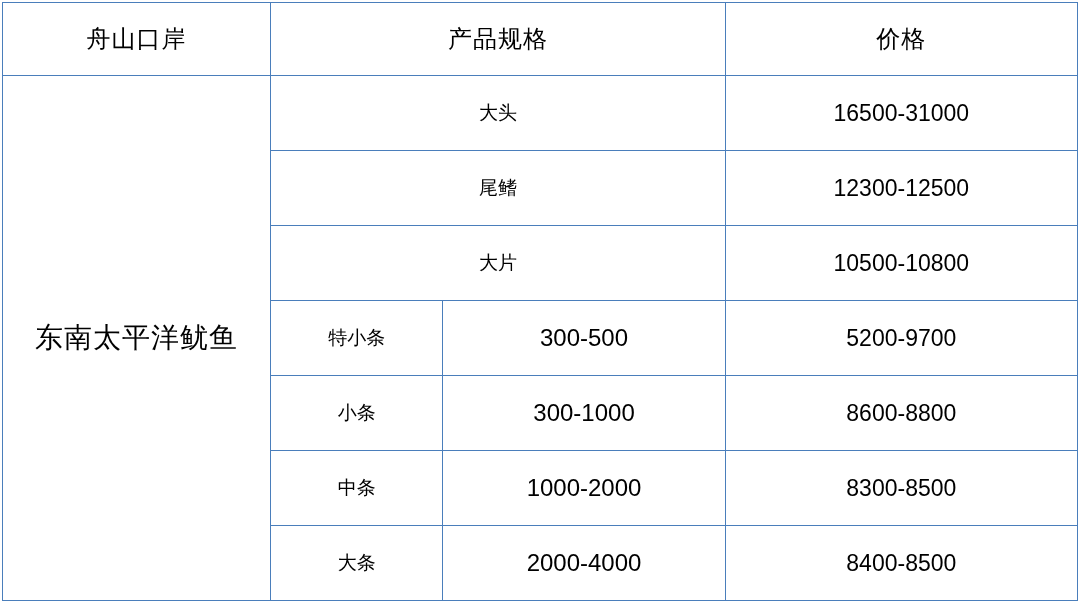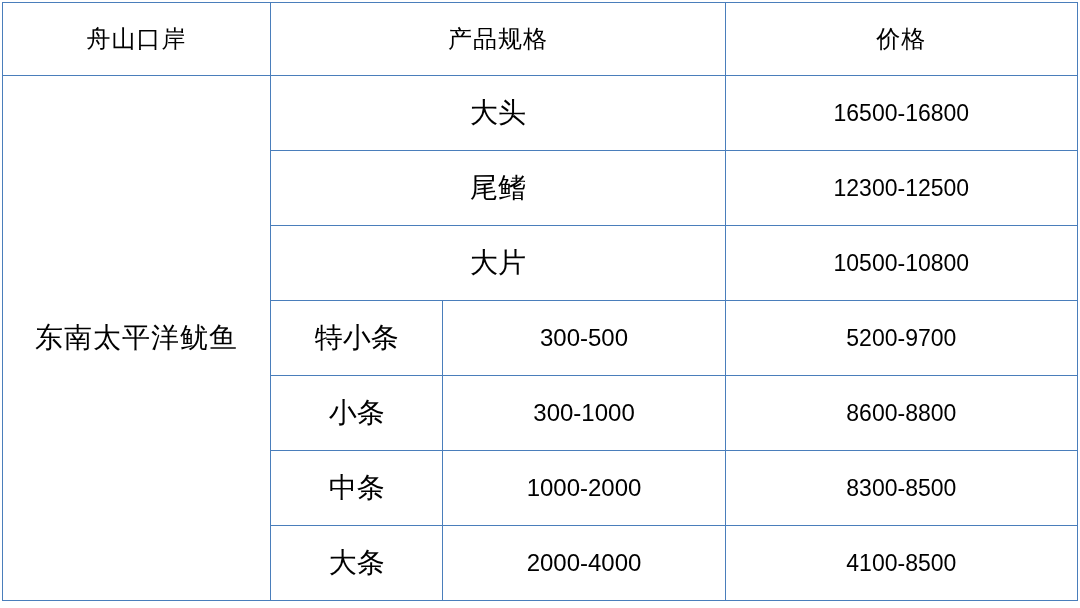--- a/index.html
+++ b/index.html
@@ -45,21 +45,21 @@
   .cat-cell {
     font-size: 28px;
     font-weight: bold;
     letter-spacing: 1px;
   }
   .body-cell {
     height: 74px;
     font-size: 24px;
   }
   .spec-name {
-    font-size: 28px;
+    font-size: 19px;
   }
   .price-cell {
     font-size: 23px;
   }
   .col-a { width: 268px; }
   .col-b { width: 172px; }
   .col-c { width: 282px; }
   .col-d { width: 352px; }
 </style>
 </head>
@@ -77,21 +77,21 @@
       <tr>
         <th class="head-cell">舟山口岸</th>
         <th class="head-cell" colspan="2">产品规格</th>
         <th class="head-cell">价格</th>
       </tr>
     </thead>
     <tbody>
       <tr>
         <td class="cat-cell" rowspan="7">东南太平洋鱿鱼</td>
         <td class="body-cell spec-name" colspan="2">大头</td>
-        <td class="body-cell price-cell">16500-16800</td>
+        <td class="body-cell price-cell">16500-31000</td>
       </tr>
       <tr>
         <td class="body-cell spec-name" colspan="2">尾鳍</td>
         <td class="body-cell price-cell">12300-12500</td>
       </tr>
       <tr>
         <td class="body-cell spec-name" colspan="2">大片</td>
         <td class="body-cell price-cell">10500-10800</td>
       </tr>
       <tr>
@@ -105,17 +105,17 @@
         <td class="body-cell price-cell">8600-8800</td>
       </tr>
       <tr>
         <td class="body-cell spec-name">中条</td>
         <td class="body-cell">1000-2000</td>
         <td class="body-cell price-cell">8300-8500</td>
       </tr>
       <tr>
         <td class="body-cell spec-name">大条</td>
         <td class="body-cell">2000-4000</td>
-        <td class="body-cell price-cell">4100-8500</td>
+        <td class="body-cell price-cell">8400-8500</td>
       </tr>
     </tbody>
   </table>
 </div>
 
 </body></html>

